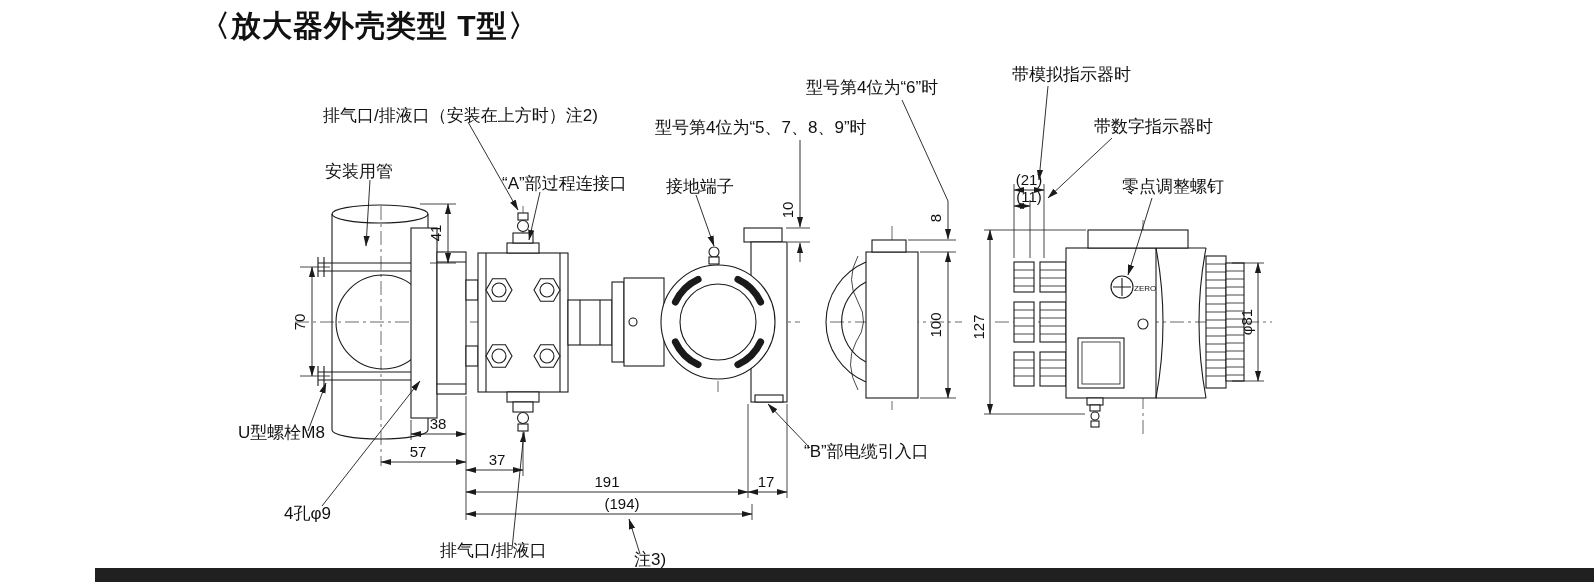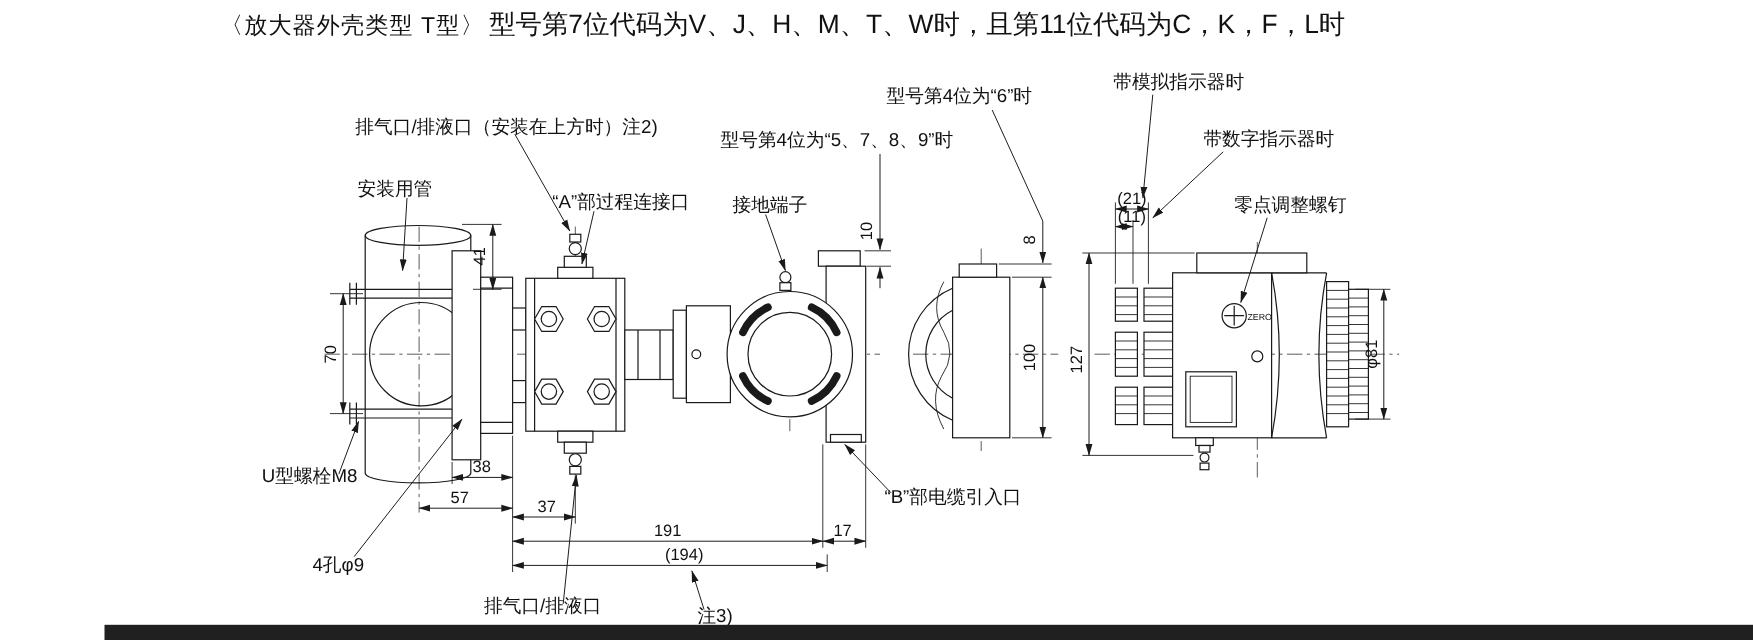--- a/index.html
+++ b/index.html
@@ -1,21 +1,21 @@
 <!DOCTYPE html>
 <html><head>
 <meta charset="utf-8">
 <style>
   html,body{margin:0;padding:0;}
   body{
     width:1594px;height:582px;position:relative;overflow:hidden;
     background:#ffffff;font-family:"Liberation Sans","DejaVu Sans",sans-serif;color:#111;
   }
   .title{position:absolute;left:200px;top:6px;white-space:nowrap;display:flex;align-items:baseline;gap:4px;}
-  .title .t1{font-size:21px;font-weight:400;letter-spacing:1px;}
+  .title .t1{font-size:30px;font-weight:700;letter-spacing:1px;}
   .title .t2{font-size:24px;font-weight:400;}
   svg{position:absolute;left:0;top:0;}
   svg *{vector-effect:none;}
   .ln{stroke:#1a1a1a;stroke-width:1.1;fill:none;}
   .fw{stroke:#1a1a1a;stroke-width:1.1;fill:#ffffff;}
   .thin{stroke:#1a1a1a;stroke-width:0.8;fill:none;}
   .cl{stroke:#444;stroke-width:0.8;fill:none;stroke-dasharray:14 4 3 4;}
   .ext{stroke:#1a1a1a;stroke-width:0.8;fill:none;}
   .dim{stroke:#1a1a1a;stroke-width:0.9;fill:none;marker-start:url(#ar);marker-end:url(#ar);}
   .ldr{stroke:#1a1a1a;stroke-width:0.9;fill:none;marker-end:url(#ar);}
@@ -25,21 +25,20 @@
   .lbl{font-size:17px;}
   .dimt{font-size:15px;text-anchor:middle;}
   .tiny{font-size:8px;}
   .bottom-bar{position:absolute;left:95px;top:568px;width:1499px;height:14px;background:#202020;}
 </style>
 </head>
 <body>
 
 <div class="title">
   <span class="t1">〈放大器外壳类型 T型〉</span>
-  <span class="t2">型号第7位代码为V、J、H、M、T、W时，且第11位代码为C，K，F，L时</span>
 </div>
 
 <svg width="1594" height="582" viewBox="0 0 1594 582">
   <defs>
     <marker id="ar" viewBox="0 0 10 7" refX="9.5" refY="3.5" markerWidth="12" markerHeight="8.4" orient="auto-start-reverse">
       <path d="M0,0.6 L10,3.5 L0,6.4 z" fill="#1a1a1a"></path>
     </marker>
   </defs>
 
   <g>

